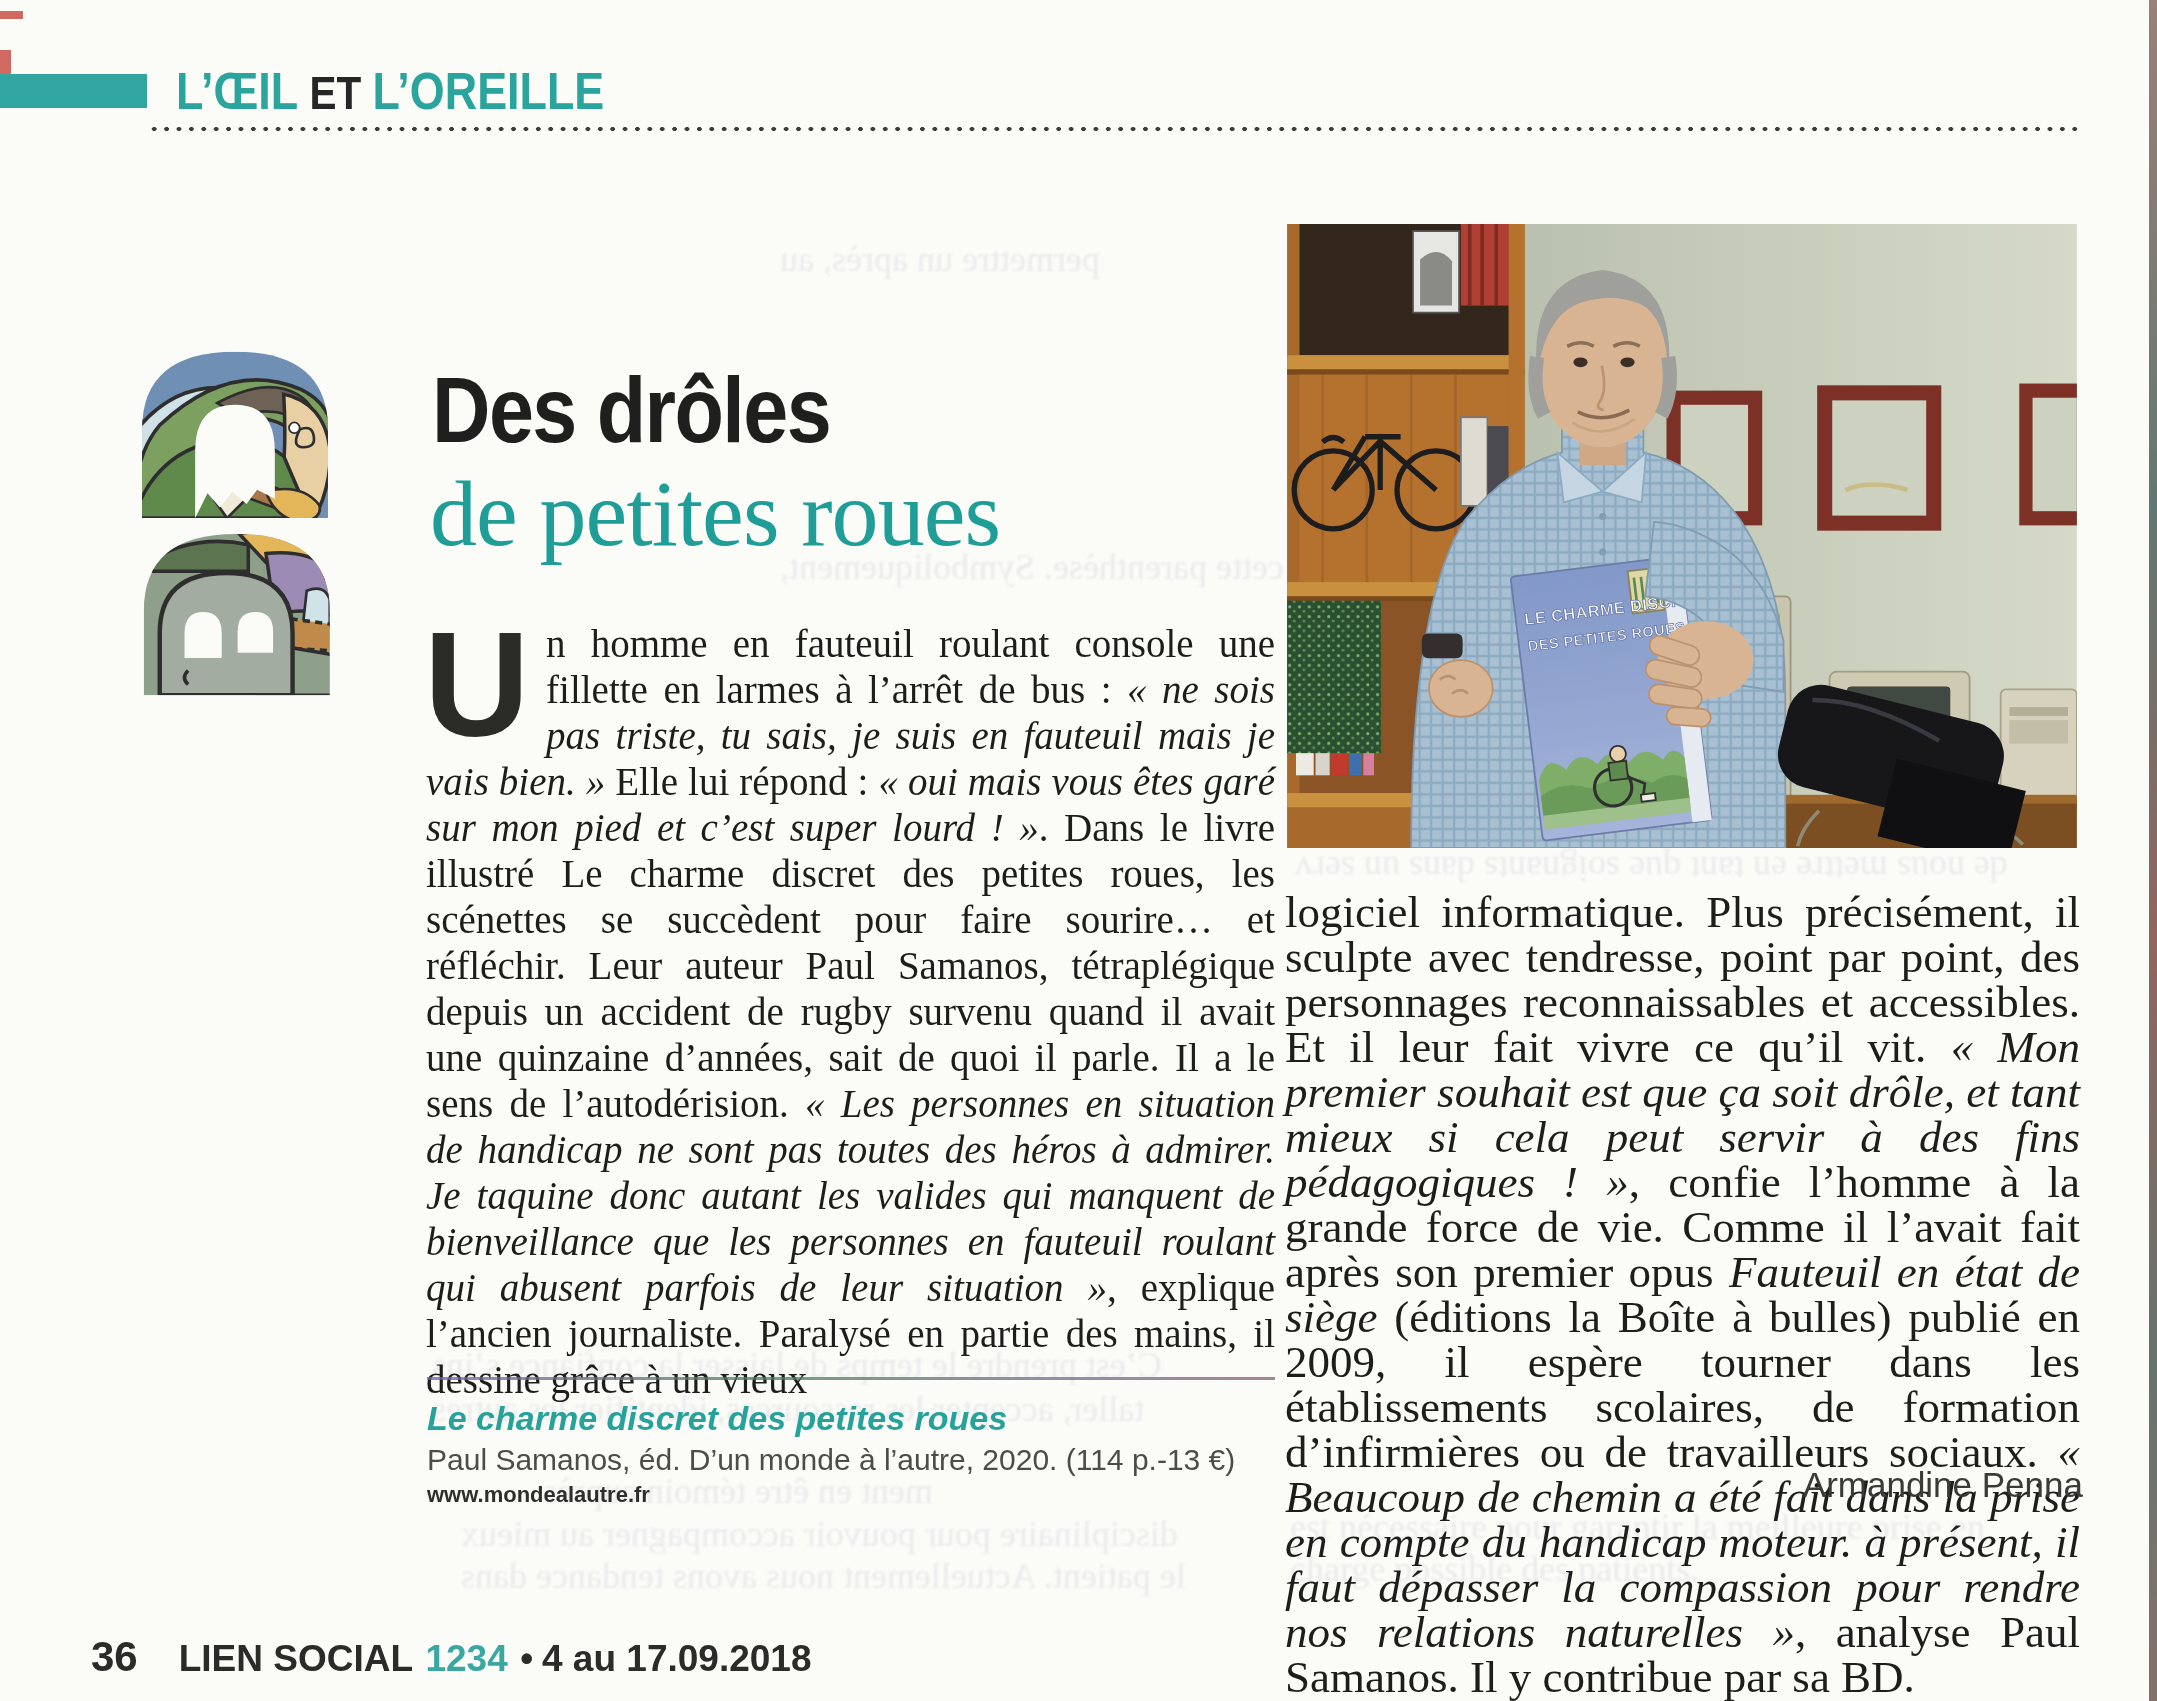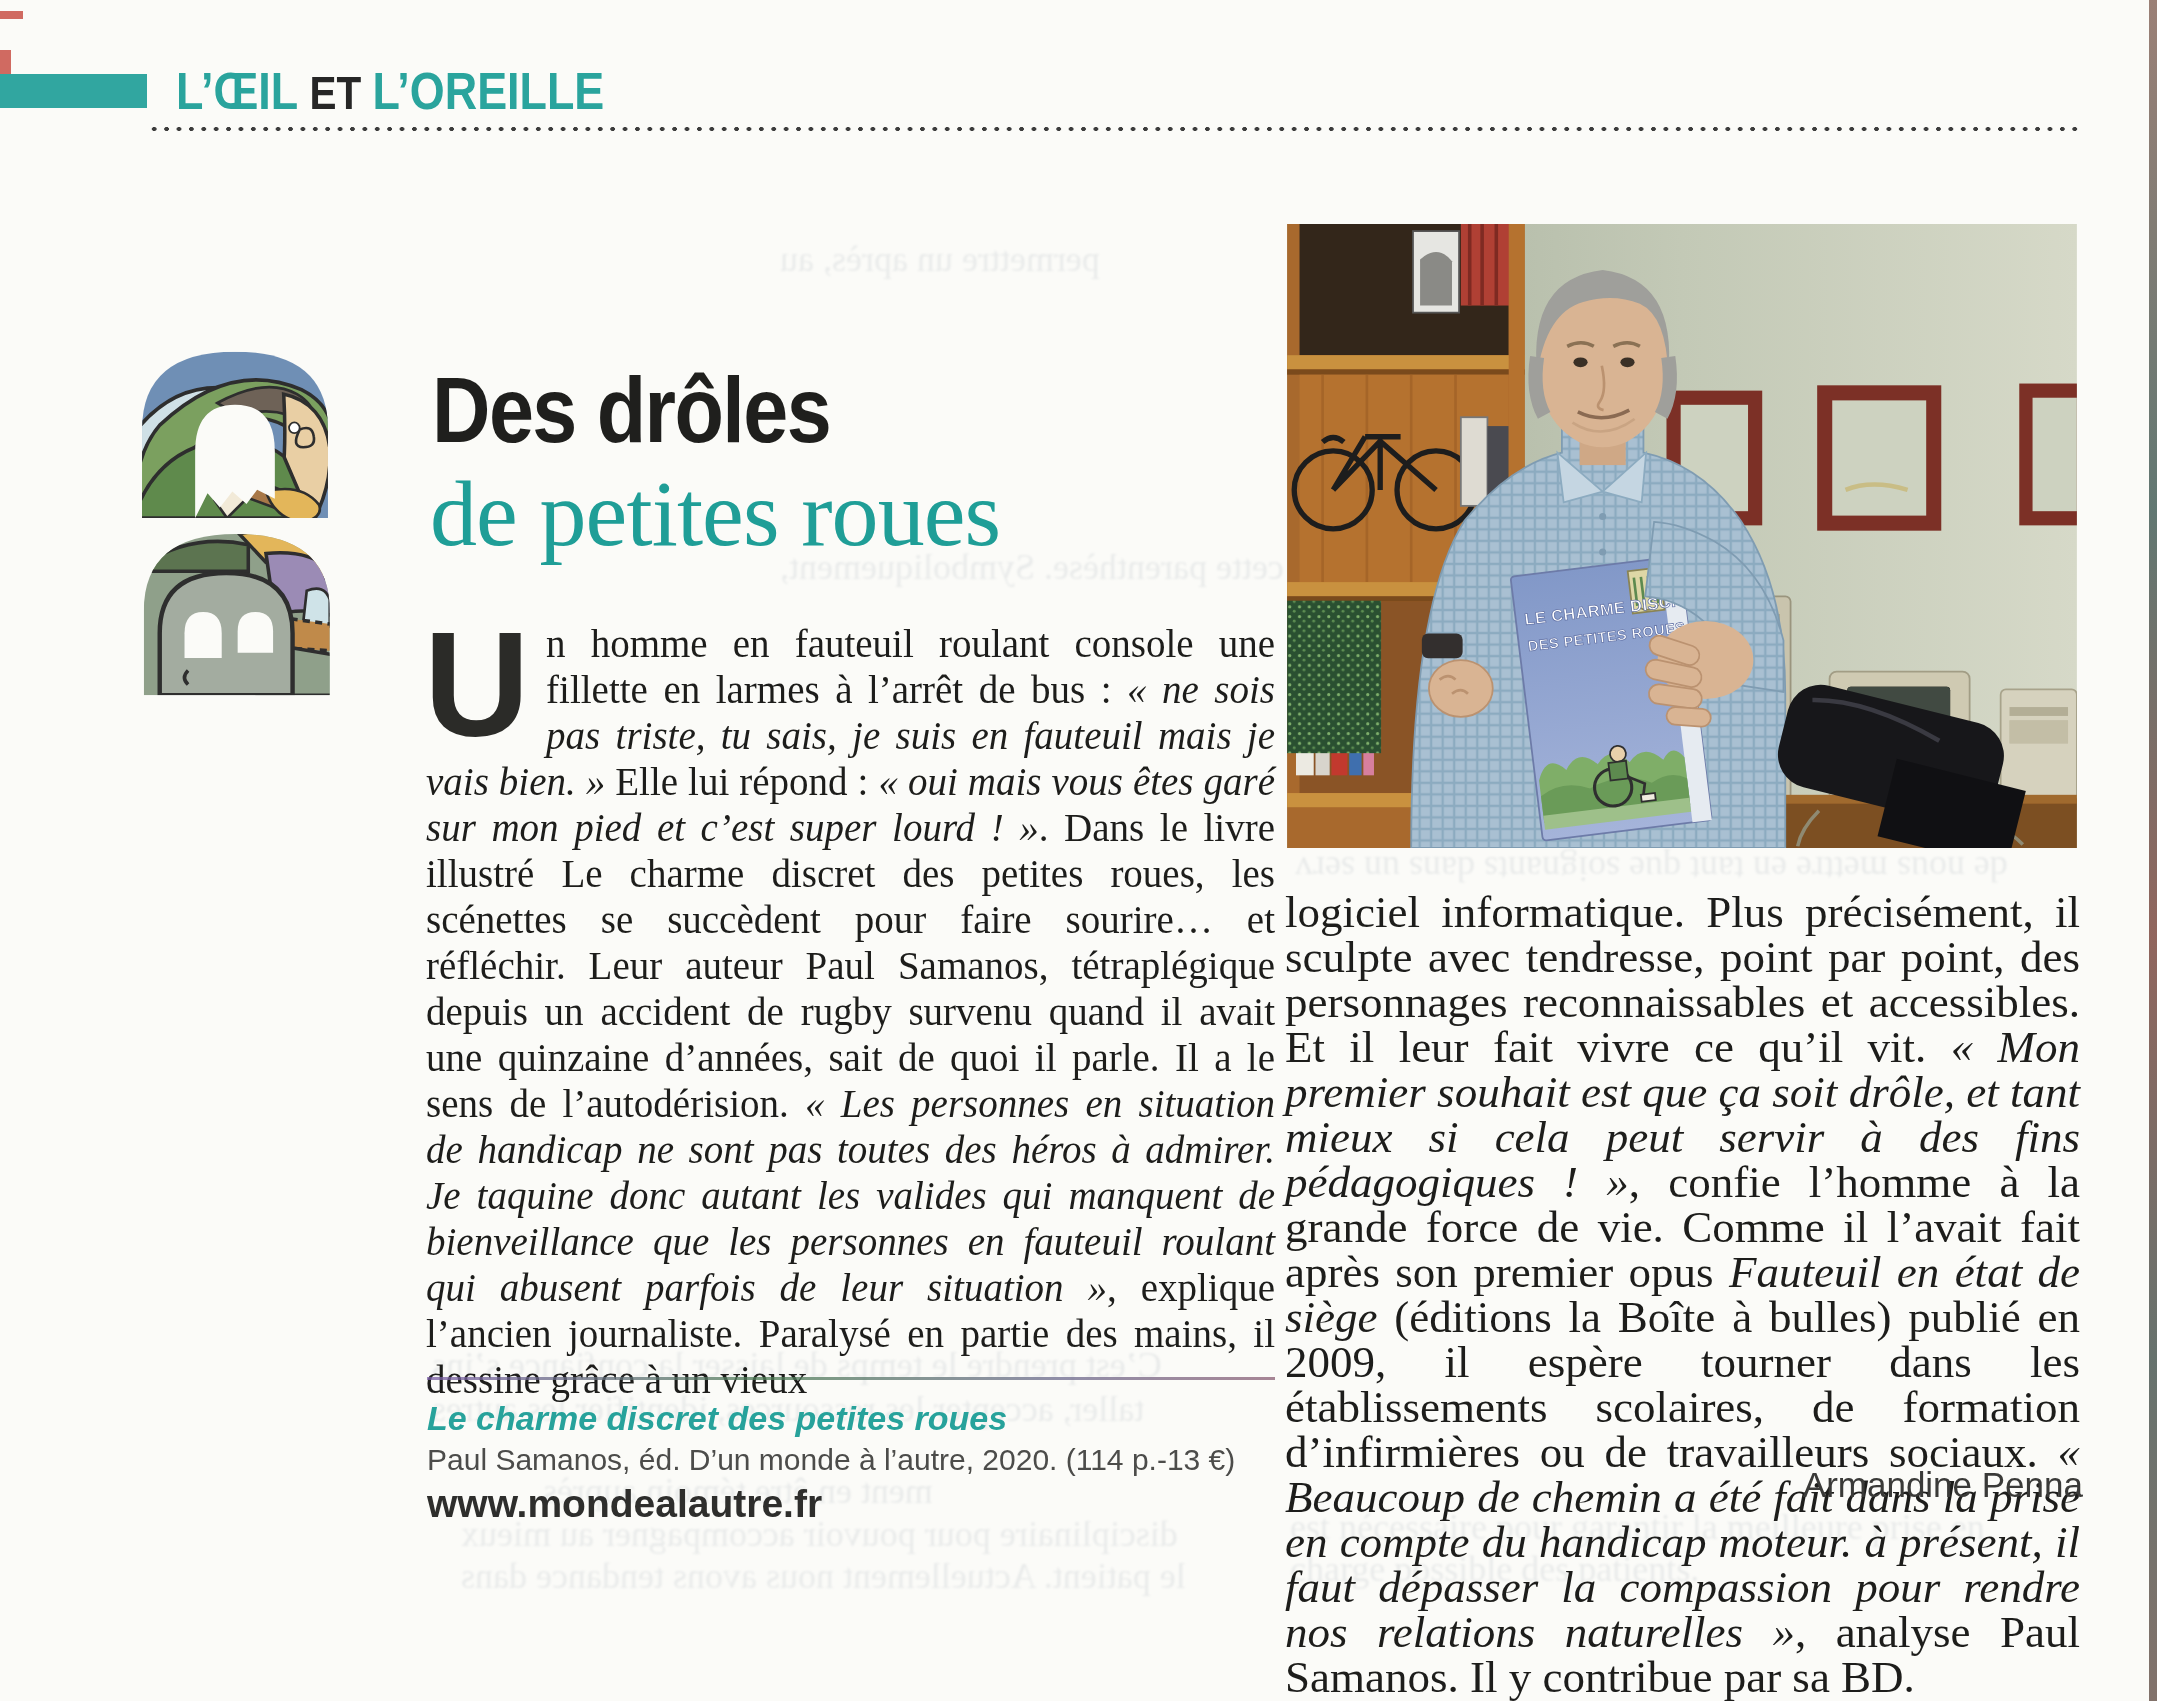--- a/index.html
+++ b/index.html
@@ -29,21 +29,21 @@
   .dropcap{float:left;font-family:"Liberation Sans",sans-serif;font-weight:bold;
       font-size:149px;line-height:117px;color:#2b2b28;margin:5.3px 16px 0 -3.5px;transform:scaleX(.98);}
   .byline{position:absolute;left:1728px;top:1465px;width:355px;text-align:right;
       font-size:35px;color:#3a3a38;letter-spacing:0;}
   
   .info-rule{position:absolute;left:427px;top:1377px;width:848px;height:2.7px;
       background:linear-gradient(to right,#7b5ea7,#4d7d54 40%,#6d6a8e 75%,#8a5e74);opacity:.75;}
   .info-title{position:absolute;left:427px;top:1399px;font-size:34px;font-weight:bold;
       font-style:italic;color:#27a29b;}
   .info-pub{position:absolute;left:427px;top:1443px;font-size:30px;color:#4c4c4a;}
-  .info-url{position:absolute;left:427px;top:1482px;font-size:39px;font-weight:bold;color:#2e2e2c;text-align:center;}
+  .info-url{position:absolute;left:427px;top:1482px;font-size:22px;font-weight:bold;color:#2e2e2c;text-align:center;}
   
   .footer{position:absolute;left:91px;top:1633px;font-size:37px;color:#2b2b29;white-space:nowrap;}
   .footer .num{font-size:42px;font-weight:bold;margin-right:41px;}
   .footer .mag{font-weight:bold;letter-spacing:0px;}
   .footer .issue{font-weight:bold;color:#3aa7a2;margin-left:12.4px;}
   .footer .bul{margin:0 8.9px 0 12.4px;font-weight:bold;}
   .footer .date{font-weight:600;}
   
   .photo{position:absolute;left:1287px;top:224px;width:790px;height:624px;}
   .bdlogo{position:absolute;left:133px;top:341px;width:204px;height:356px;}
@@ -124,20 +124,23 @@
 
   <div class="col col1">
     <span class="dropcap">U</span><span><span>n homme en fauteuil roulant console une fillette en larmes à l’arrêt de bus : </span><span class="it">« ne sois pas triste, tu sais, je suis en fauteuil mais je vais bien. »</span><span> Elle lui répond : </span><span class="it">« oui mais vous êtes garé sur mon pied et c’est super lourd ! »</span><span>. Dans le livre illustré Le charme discret des petites roues, les scénettes se succèdent pour faire sourire… et réfléchir. Leur auteur Paul Samanos, tétraplégique depuis un accident de rugby survenu quand il avait une quinzaine d’années, sait de quoi il parle. Il a le sens de l’autodérision. </span><span class="it">« Les personnes en situation de handicap ne sont pas toutes des héros à admirer. Je taquine donc autant les valides qui manquent de bienveillance que les personnes en fauteuil roulant qui abusent parfois de leur situation »</span><span>, explique l’ancien journaliste. Paralysé en partie des mains, il dessine grâce à un vieux</span></span>
   </div>
 
   <div class="info-rule"></div>
   <div class="info-title">Le charme discret des petites roues</div>
   <div class="info-pub">Paul Samanos, éd. D’un monde à l’autre, 2020. (114 p.-13 €)</div>
   <div class="info-url">www.mondealautre.fr</div>
 
+  <div class="footer">
+    <span class="num">36</span><span class="mag">LIEN SOCIAL</span><span class="issue">1234</span><span class="bul">•</span><span class="date">4 au 17.09.2018</span>
+  </div>
 
   <svg class="photo" viewBox="0 0 891 704">
     <defs>
       <linearGradient id="wallg" x1="0" y1="0" x2="1" y2="0">
         <stop offset="0" stop-color="#aab3a0"></stop>
           <stop offset=".5" stop-color="#c3c9b6"></stop>
           <stop offset="1" stop-color="#d6d9c8"></stop>
       </linearGradient>
       <linearGradient id="coverg" x1="0" y1="0" x2="0" y2="1">
         <stop offset="0" stop-color="#8src298c8"></stop>

